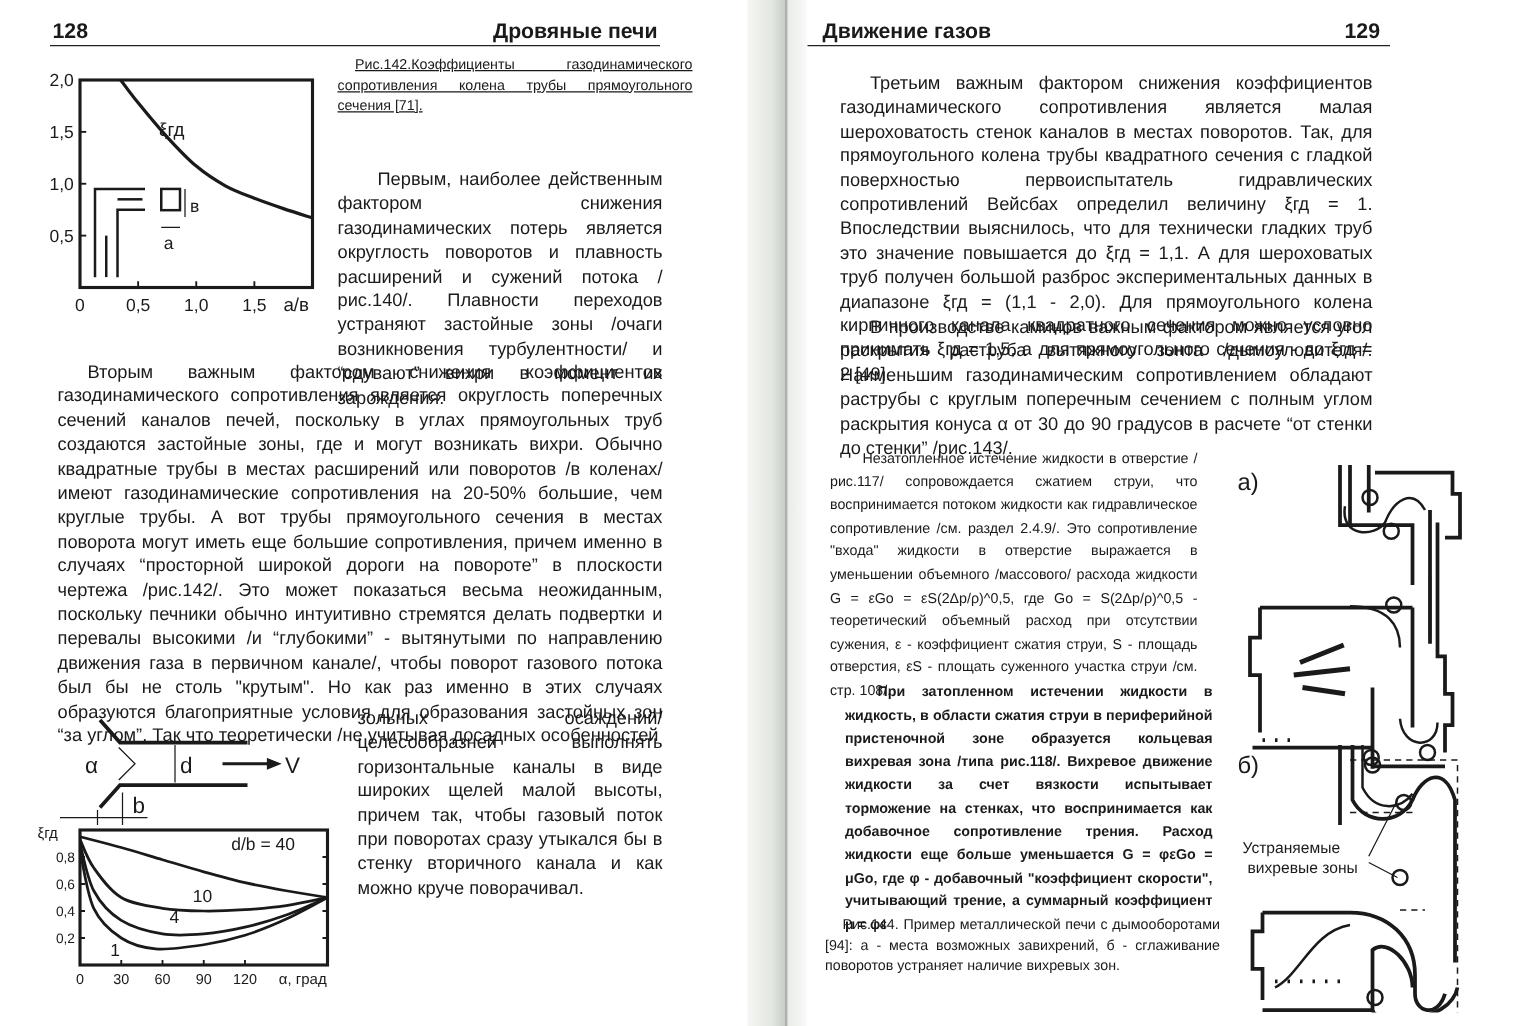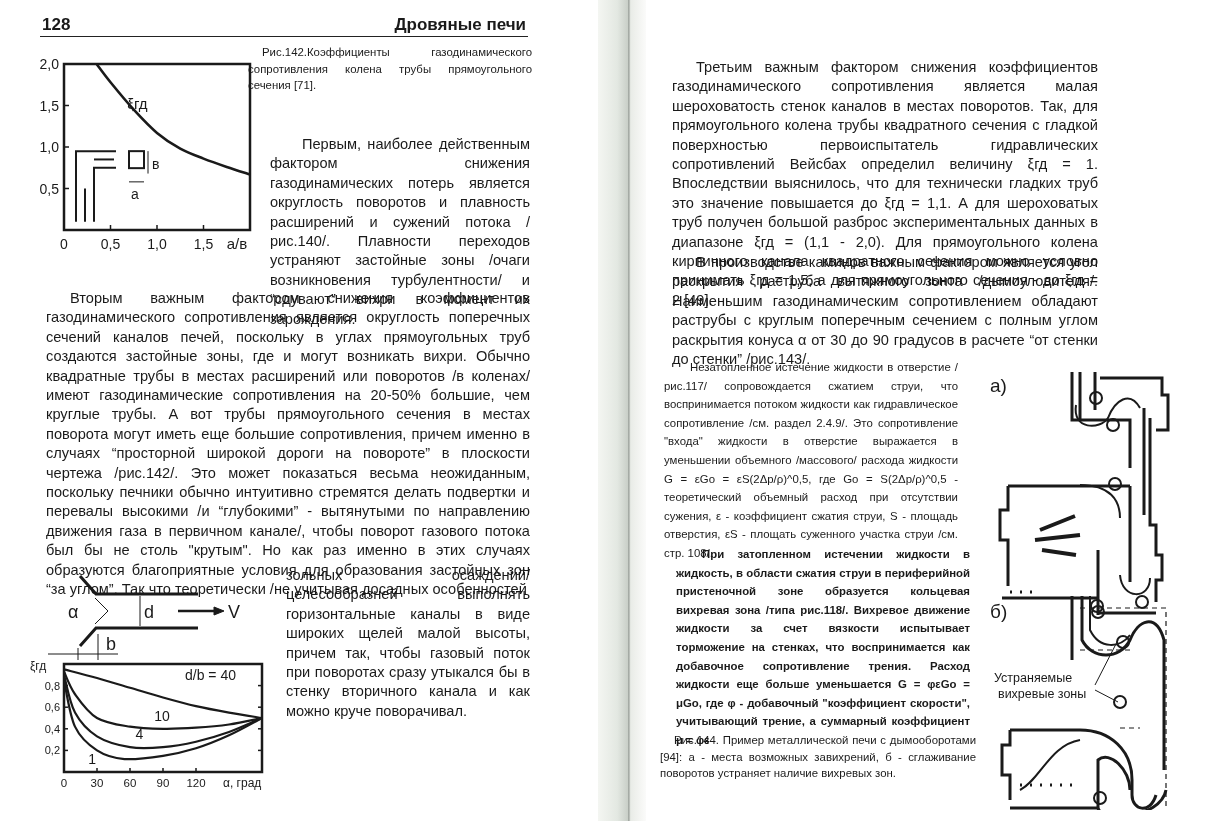--- a/index.html
+++ b/index.html
@@ -54,21 +54,21 @@
         <path d="M74 169.7 V115.75 H96"></path>
         <path d="M65 169.7 V136.5"></path>
         <path d="M74 107.45 H94"></path>
         <rect x="109" y="99.15" width="15" height="17"></rect>
         <path d="M128 99.15 V121.56 M109 129.86 H124" stroke-width="1"></path>
       </g>
       <text x="132" y="117.41" font-size="14">в</text>
       <text x="111" y="147.29" font-size="14">а</text>
     </svg>
 
-  <div class="cap" style="left:248px;top:44px;width:284px;">
+  <div class="cap" style="left:270px;top:44px;width:284px;text-decoration:underline;">
     <p>Рис.142.Коэффициенты газодинамического сопротивления колена трубы прямоугольного сечения [71].</p>
   </div>
 
   <div class="txt" style="left:256px;top:121px;width:288px;">
     <p style="text-indent:32px;">Первым, наиболее действенным фактором снижения газодинамических потерь является округлость поворотов и плавность расширений и сужений потока /рис.140/. Плавности переходов устраняют застойные зоны /очаги возникновения турбулентности/ и “сдувают” вихри в момент их зарождения.</p>
   </div>
 
   <div class="txt" style="left:32px;top:275px;width:512px;">
     <p>Вторым важным фактором снижения коэффициентов газодинамического сопротивления является округлость поперечных сечений каналов печей, поскольку в углах прямоугольных труб создаются застойные зоны, где и могут возникать вихри. Обычно квадратные трубы в местах расширений или поворотов /в коленах/ имеют газодинамические сопротивления на 20-50% большие, чем круглые трубы. А вот трубы прямоугольного сечения в местах поворота могут иметь еще большие сопротивления, причем именно в случаях “просторной широкой дороги на повороте” в плоскости чертежа /рис.142/. Это может показаться весьма неожиданным, поскольку печники обычно интуитивно стремятся делать подвертки и перевалы высокими /и “глубокими” - вытянутыми по направлению движения газа в первичном канале/, чтобы поворот газового потока был бы не столь "крутым". Но как раз именно в этих случаях образуются благоприятные условия для образования застойных зон “за углом”. Так что теоретически /не учитывая досадных особенностей</p>
   </div>
@@ -123,20 +123,24 @@
       <text x="107.5" y="170.52" font-size="14">4</text>
       <path d="M36 112.2 C37.833333333333336 119.94,41.5 146.94,47 158.64 C52.5 170.33999999999997,60.75 177,69 182.4 C77.25 187.8,85.5 190.14,96.5 191.04 C107.5 191.94,123.08333333333333 189.60000000000002,135 187.8 C146.91666666666666 186,157 183.66000000000003,168 180.24 C179 176.82,190 172.32,201 167.28 C212 162.24,228.5 152.88,234 150" fill="none" stroke="#1a1a1a" stroke-width="2.2"></path>
       <text x="60.2" y="196.44" font-size="14">1</text>
     </svg>
 
 </div>
 
 <div id="gutter"></div>
 
 <div id="right" class="page">
+  <div class="hdr" style="left:0px;width:466px;">
+    <span style="left:12px;">Движение газов</span>
+    <span style="right:8px;">129</span>
+  </div>
 
   <div class="txt" style="left:12px;top:44px;width:454px;">
     <p>Третьим важным фактором снижения коэффициентов газодинамического сопротивления является малая шероховатость стенок каналов в местах поворотов. Так, для прямоугольного колена трубы квадратного сечения с гладкой поверхностью первоиспытатель гидравлических сопротивлений Вейсбах определил величину ξгд = 1. Впоследствии выяснилось, что для технически гладких труб это значение повышается до ξгд = 1,1. А для шероховатых труб получен большой разброс экспериментальных данных в диапазоне ξгд = (1,1 - 2,0). Для прямоугольного колена кирпичного канала квадратного сечения можно условно принимать ξгд = 1,5, а для прямоугольного сечения - до ξгд = 2 [49].</p>
   </div>
   <div class="txt" style="left:12px;top:239px;width:454px;">
     <p>В производстве каминов важным фактором является угол раскрытия раструба вытяжного зонта /дымоуловителя/. Наименьшим газодинамическим сопротивлением обладают раструбы с круглым поперечным сечением с полным углом раскрытия конуса α от 30 до 90 градусов в расчете “от стенки до стенки” /рис.143/.</p>
   </div>
 
   <div class="txt small" style="left:4px;top:344px;width:322px;">
     <p style="text-indent:26px;">Незатопленное истечение жидкости в отверстие /рис.117/ сопровождается сжатием струи, что воспринимается потоком жидкости как гидравлическое сопротивление /см. раздел 2.4.9/. Это сопротивление "входа" жидкости в отверстие выражается в уменьшении объемного /массового/ расхода жидкости G = εGo = εS(2Δp/ρ)^0,5, где Go = S(2Δp/ρ)^0,5 - теоретический объемный расход при отсутствии сужения, ε - коэффициент сжатия струи, S - площадь отверстия, εS - площать суженного участка струи /см. стр. 108/.</p>

